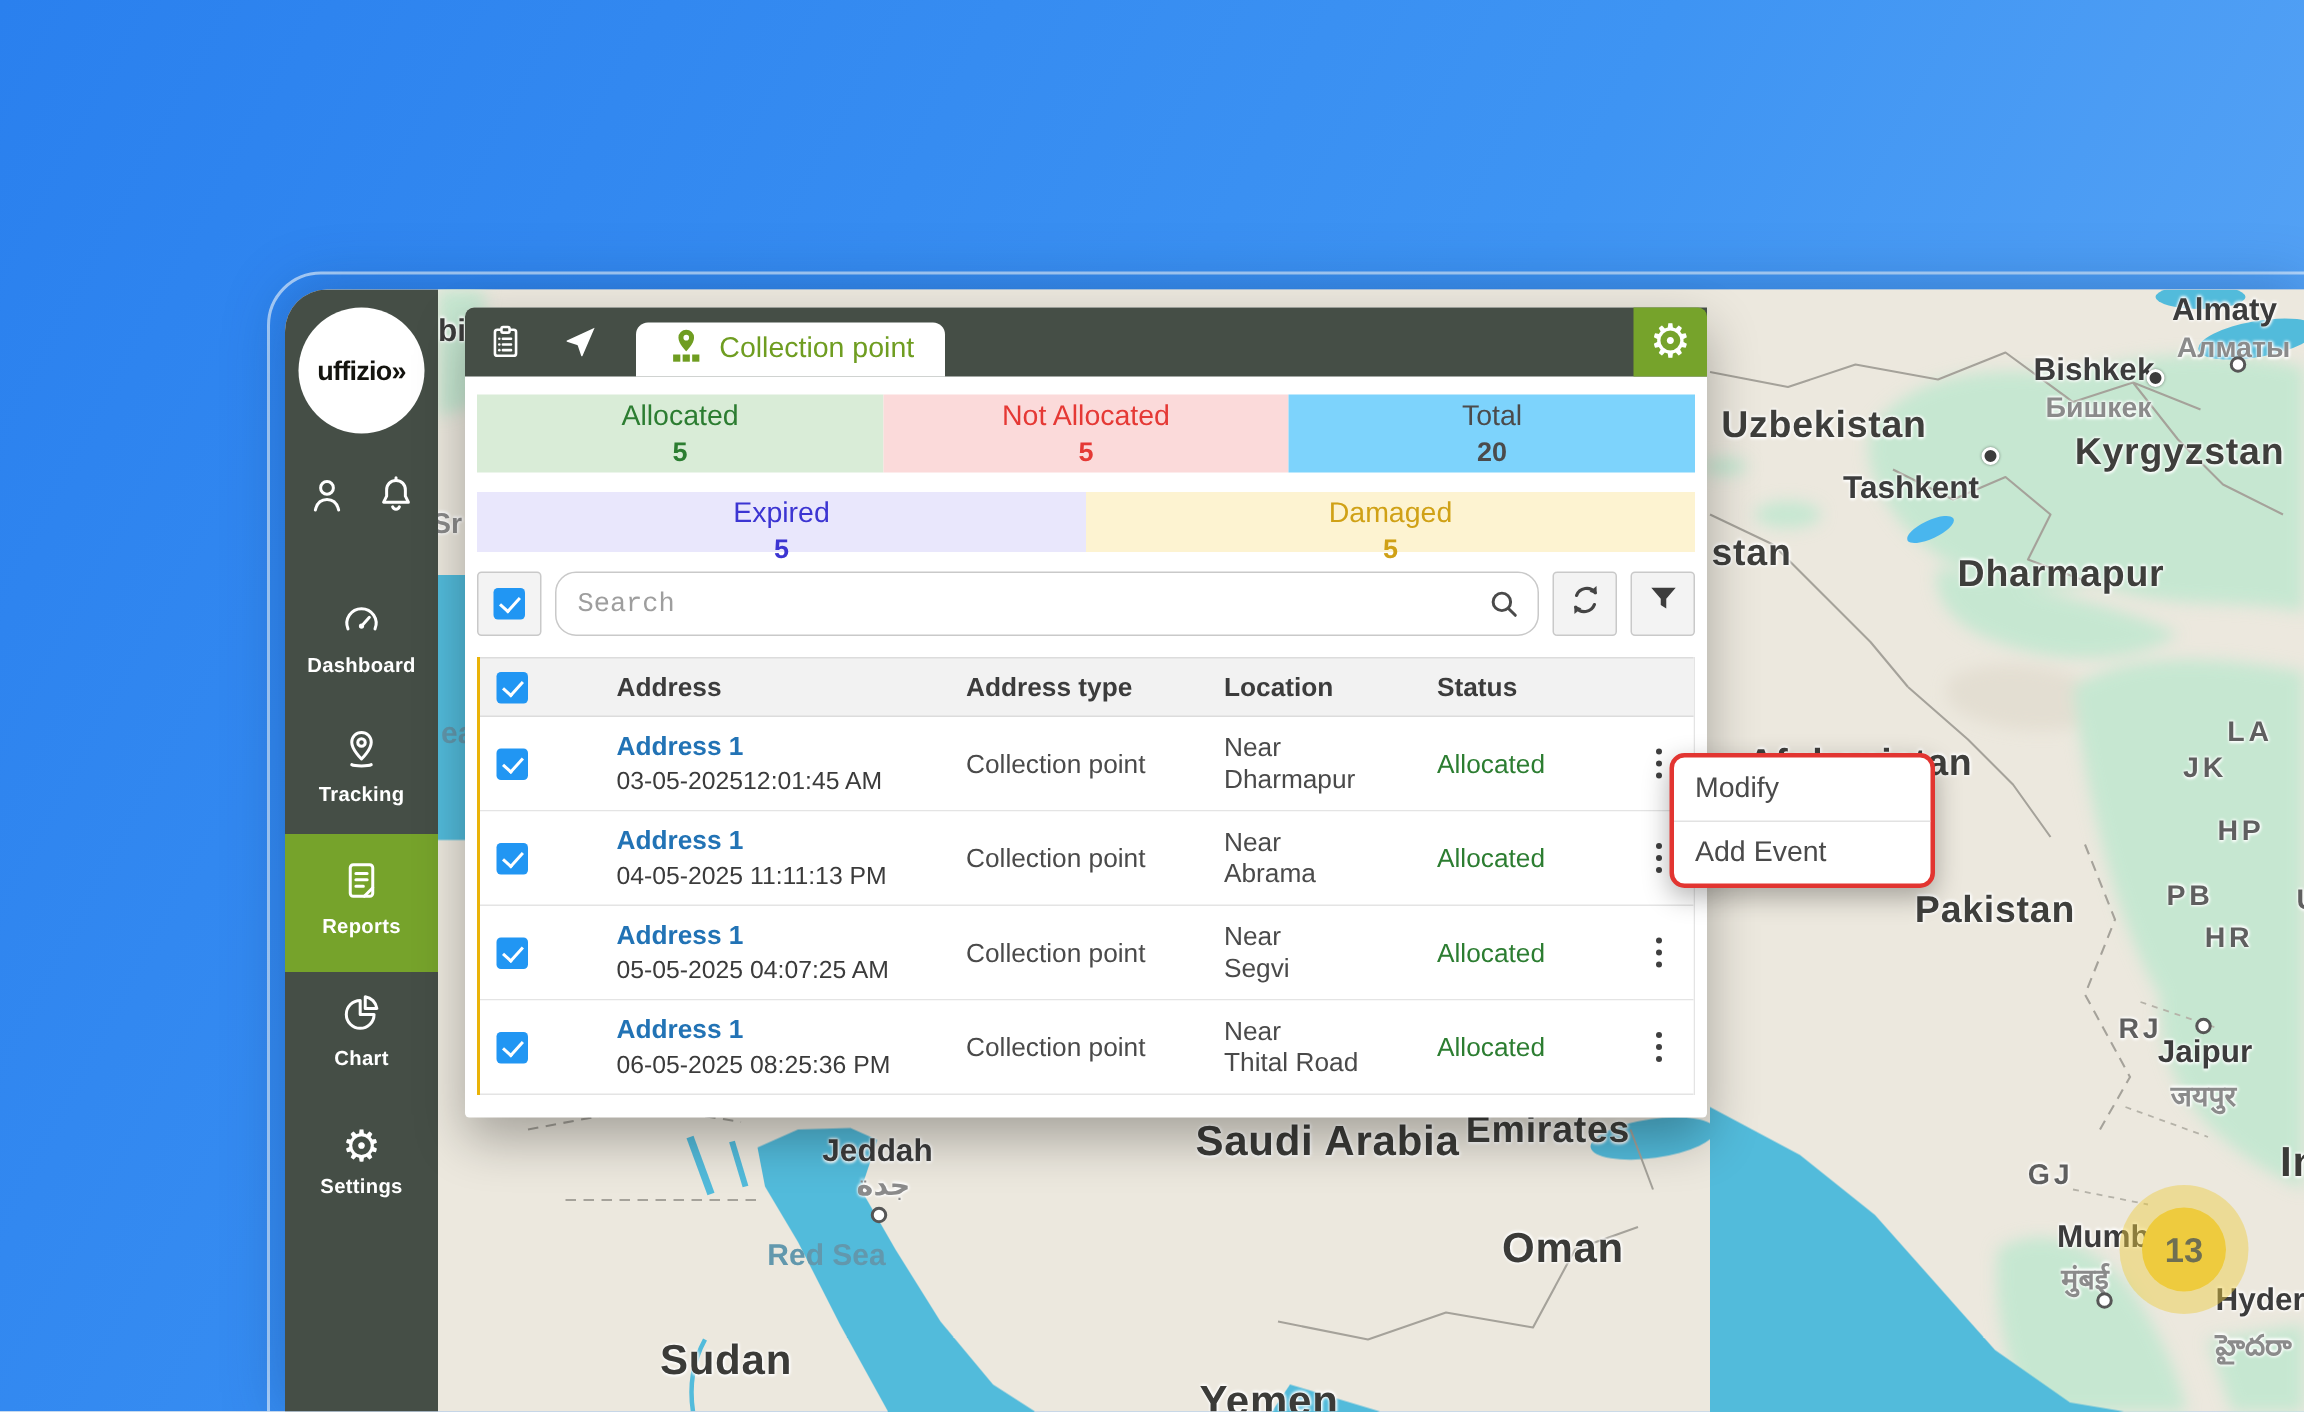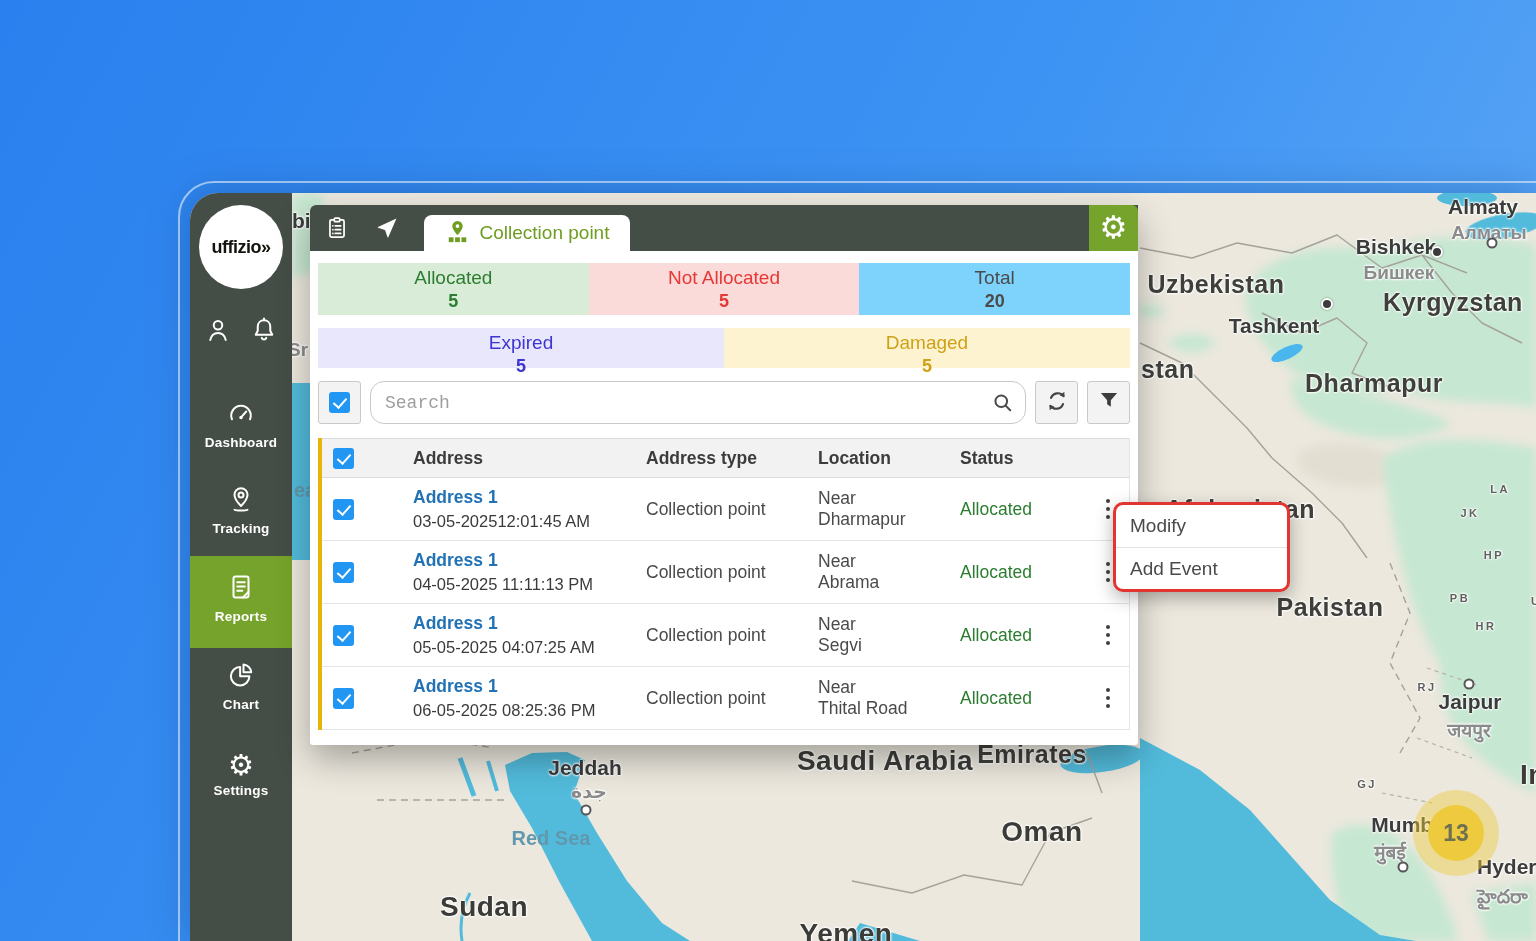--- a/index.html
+++ b/index.html
@@ -15,21 +15,21 @@
 .map{position:absolute;top:0;bottom:0;left:102px;width:1244px;background:#ece8de;overflow:hidden}
 .terrain{position:absolute;left:0;top:0}
 .labels{position:absolute;inset:0}
 .lbl{position:absolute;transform:translate(-50%,-50%);white-space:nowrap;
   text-shadow:0 1px 2px rgba(255,255,255,.95),0 -1px 2px rgba(255,255,255,.95),1px 0 2px rgba(255,255,255,.95)}
 .lbl.left{transform:translate(0,-50%)}
 .lbl-country{font-size:25px;font-weight:bold;color:#3f3f3c;letter-spacing:.5px}
 .lbl-country-xl{font-size:28px;font-weight:bold;color:#3b3b38;letter-spacing:.5px}
 .lbl-city{font-size:21px;font-weight:bold;color:#3c3c3c}
 .lbl-sub{font-size:19px;font-weight:bold;color:#8b8b8b}
-.lbl-region{font-size:11px;font-weight:bold;color:#5f5f5f;letter-spacing:2.5px}
+.lbl-region{font-size:19px;font-weight:bold;color:#5f5f5f;letter-spacing:2.5px}
 .lbl-water{font-size:20px;font-weight:bold;color:#6298ad;text-shadow:none}
 .mk{position:absolute;transform:translate(-50%,-50%);border-radius:50%}
 .mk.filled{width:12px;height:12px;background:#3c3c3c;border:2.5px solid #fff;box-shadow:0 0 2px rgba(0,0,0,.45)}
 .mk.hollow{width:11px;height:11px;background:#fff;border:2.5px solid #565656}
 .cluster{position:absolute;width:56px;height:56px;margin:-28px 0 0 -28px;background:#eecb3e;
   border-radius:50%;display:flex;align-items:center;justify-content:center;
   box-shadow:0 0 0 15px rgba(238,203,62,.45);font-size:23px;font-weight:bold;color:#6f6f52;cursor:pointer}
 
 .sidebar{position:absolute;left:0;top:0;bottom:0;width:102px;background:#454e46;z-index:5}
 .logo{position:absolute;left:9px;top:12px;width:84px;height:84px;background:#fff;border-radius:50%;
@@ -78,21 +78,21 @@
 .cb::after{content:"";position:absolute;left:7px;top:3px;width:6px;height:11px;
   border:solid #fff;border-width:0 2.5px 2.5px 0;transform:rotate(42deg)}
 .sbox{flex:1;position:relative}
 .sbox input{width:100%;height:100%;border:1px solid #c9c9c9;border-radius:14px;padding:0 46px 0 14px;
   font-size:18px;color:#333;outline:none;font-family:Liberation Mono, monospace}
 .sbox input::placeholder{color:#9e9e9e}
 .mag{position:absolute;right:11px;top:9px;cursor:pointer}
 .sqbtn{width:43px;height:43px;background:#f3f3f3;border:1px solid #c9c9c9;border-radius:3px;
   display:flex;align-items:center;justify-content:center;cursor:pointer}
 
-.tbl{margin:14px 8px 0;border-left:4px solid #eab308;border-right:1px solid #e4e4e4}
+.tbl{margin:14px 8px 0;border-left:2px solid #eab308;border-right:1px solid #e4e4e4}
 .thead,.trow{display:grid;grid-template-columns:43px 36px 233px 172px 142px 136px 48px;align-items:center}
 .thead{height:40px;background:#f2f2f2;border-top:1px solid #dcdcdc;border-bottom:1px solid #dcdcdc;
   font-size:17.5px;font-weight:bold;color:#3c3c3c}
 .th-pad{padding-left:12px}
 .trow{height:63px;background:#fff;border-bottom:1px solid #e4e4e4;cursor:pointer}
 .c-check{display:flex;justify-content:center}
 .dot{width:13px;height:13px;border-radius:50%;background:#2e7d32;margin:0 auto}
 .c-addr{padding-left:12px}
 .addr{display:block;color:#2273b5;font-weight:bold;font-size:17.5px;line-height:1.25;cursor:pointer}
 .date{display:block;color:#3b3b3b;font-size:16.5px;line-height:1.25;margin-top:2px}

